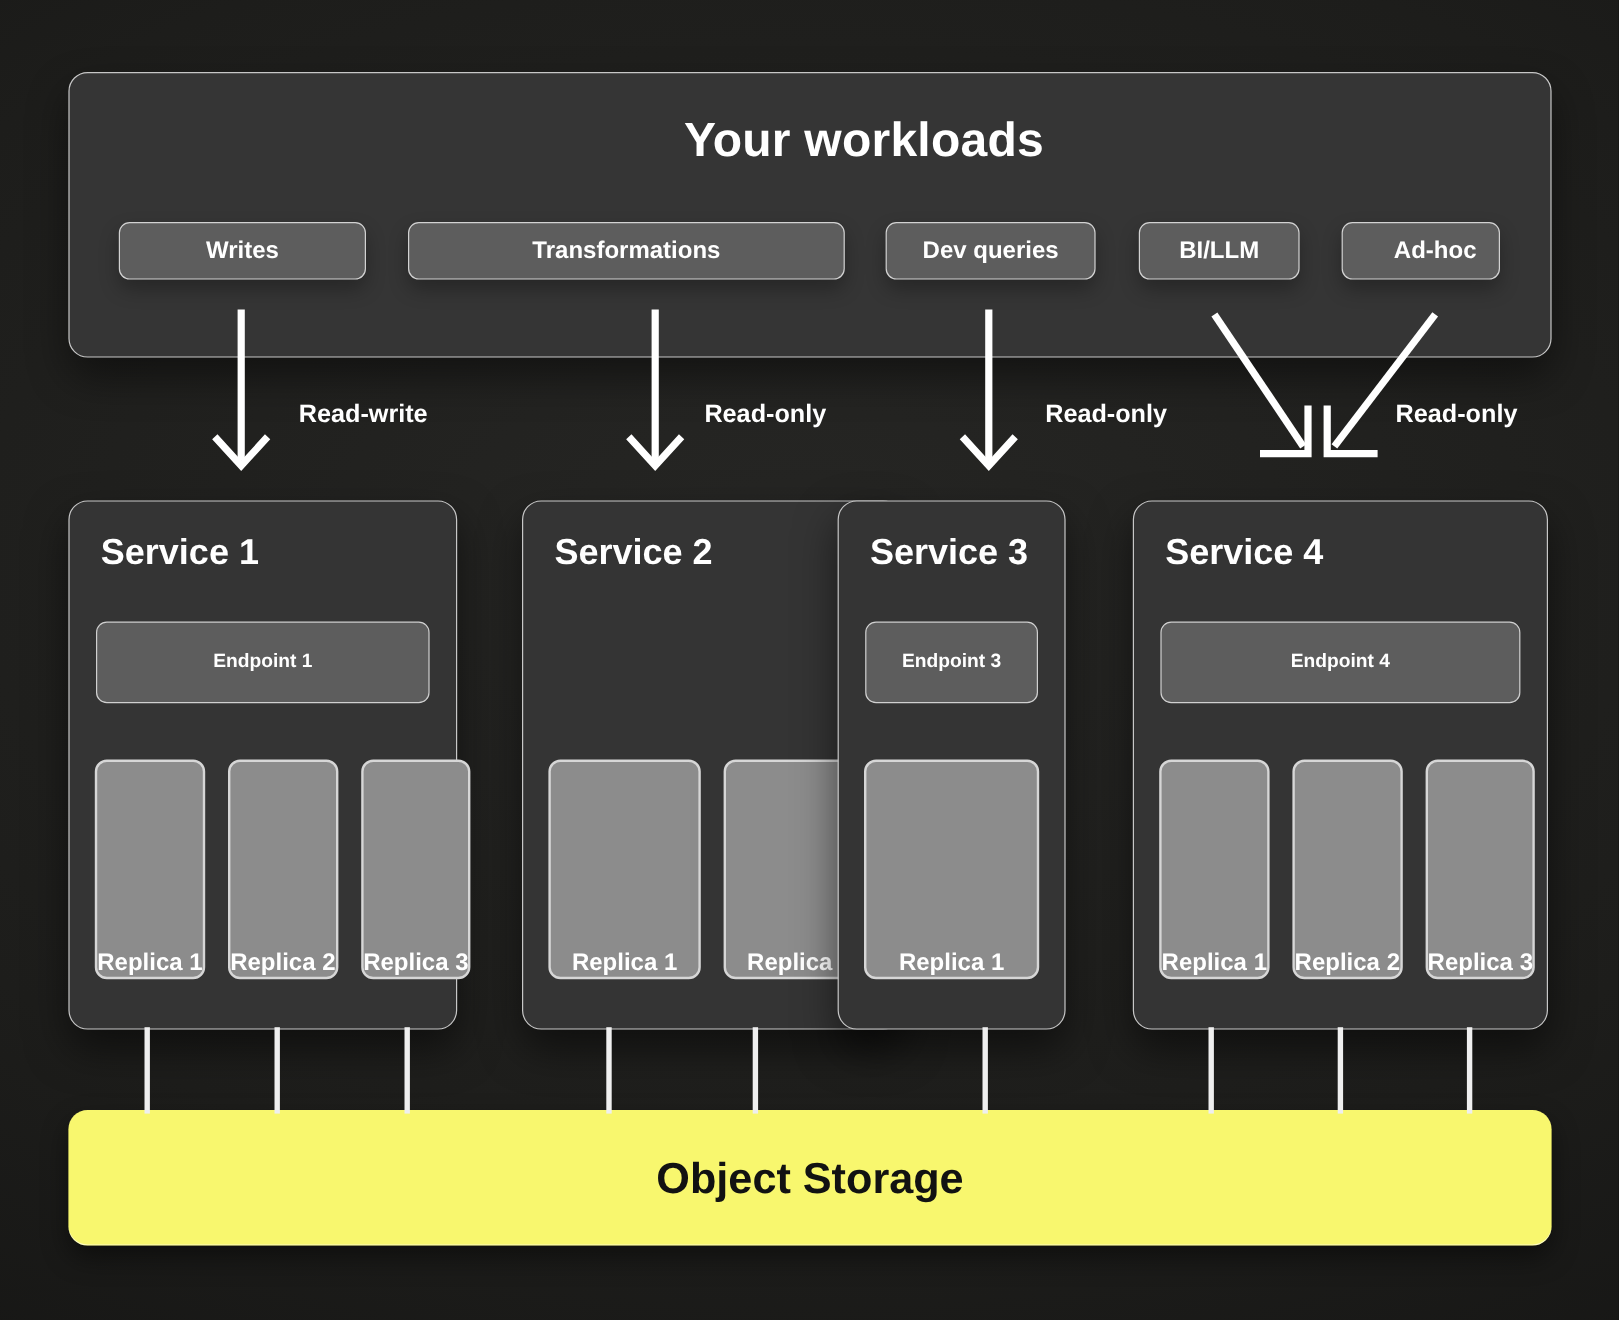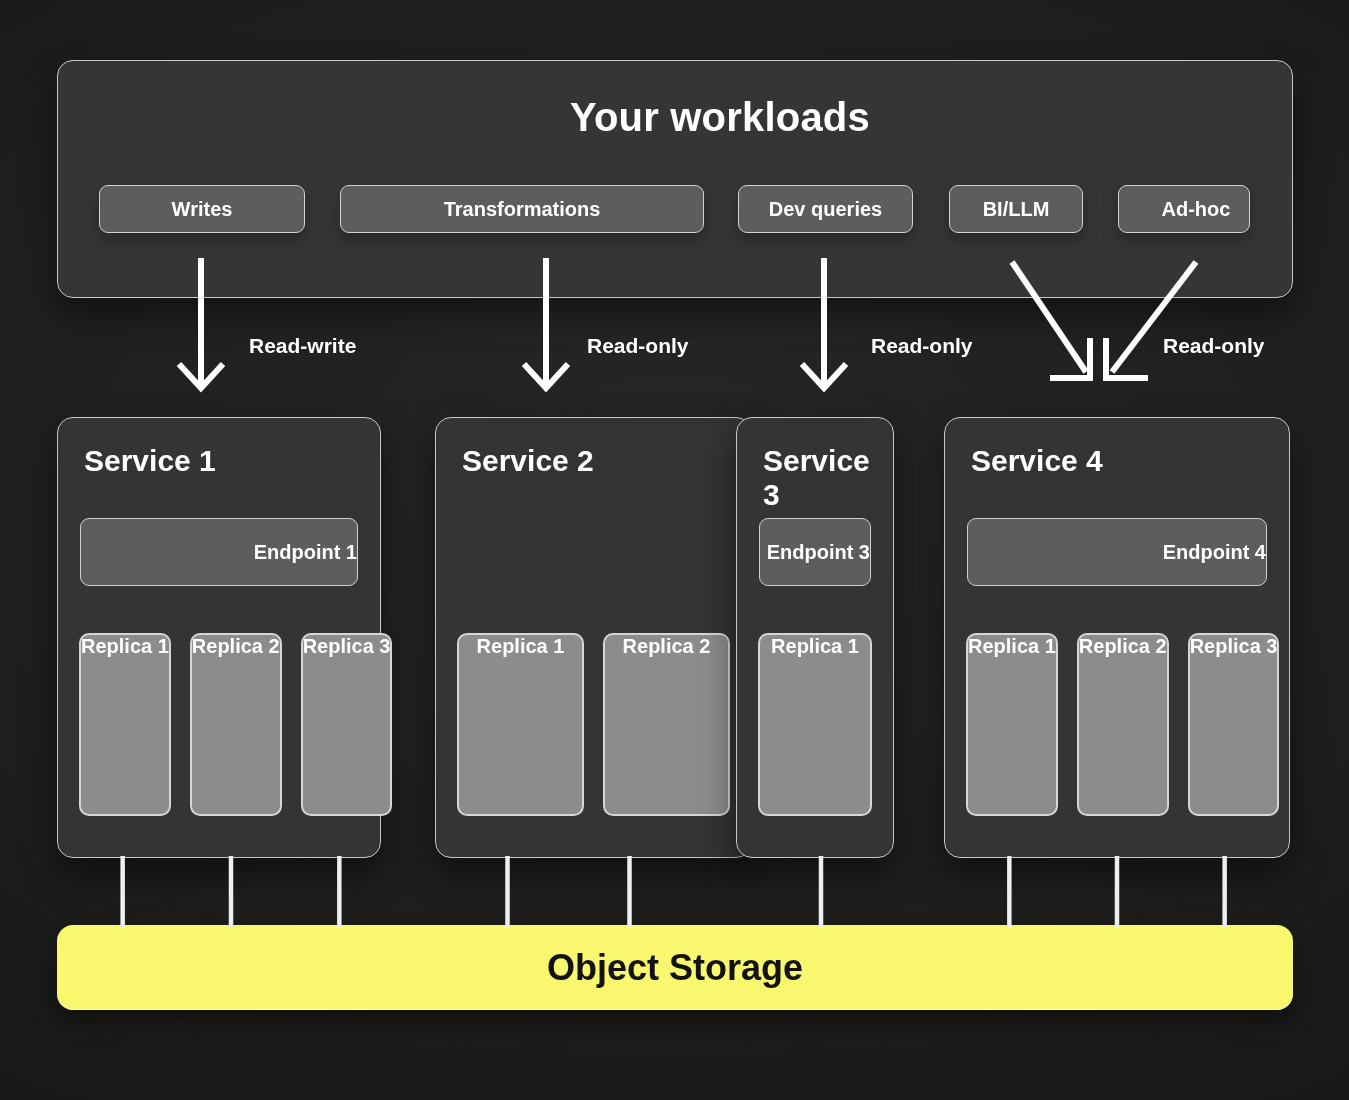--- a/index.html
+++ b/index.html
@@ -34,35 +34,35 @@
     position:absolute;top:417px;height:441px;box-sizing:border-box;
     background:#343434;border:1.5px solid #c7c7c7;border-radius:16px;
     box-shadow:0 16px 34px rgba(0,0,0,.5);
   }
   .service-title{
     position:absolute;left:26px;top:26px;color:#fff;font-size:30px;font-weight:700;
   }
   .endpoint{
     position:absolute;left:22px;right:22px;top:100px;height:68px;box-sizing:border-box;
     background:var(--node,#5d5d5d);border:1.5px solid #d0d0d0;border-radius:9px;
-    display:flex;align-items:center;justify-content:flex-end;
-    color:#fff;font-size:20px;font-weight:600;
+    display:flex;align-items:center;justify-content:center;
+    color:#fff;font-size:16px;font-weight:600;
   }
   .replicas{
     position:absolute;left:21px;right:21px;top:215px;height:183px;
     display:flex;gap:19px;
   }
   .replica{
     flex:1 1 0;box-sizing:border-box;
     background:var(--replica,#8c8c8c);border:2px solid #d6d6d6;border-radius:10px;
-    display:flex;align-items:flex-start;justify-content:center;
+    display:flex;align-items:flex-end;justify-content:center;
     color:#fff;font-size:20px;font-weight:600;white-space:nowrap;
   }
   .storage{
-    position:absolute;left:57px;top:925px;width:1236px;height:85px;box-sizing:border-box;
+    position:absolute;left:57px;top:925px;width:1236px;height:113px;box-sizing:border-box;
     background:var(--storage,#f8f76e);border-radius:16px;
     display:flex;align-items:center;justify-content:center;
     box-shadow:0 10px 22px rgba(0,0,0,.45), inset 0 -1px 0 rgba(255,255,255,.6);
   }
   .storage-label{color:#121212;font-size:36px;font-weight:700;}
   #overlay{position:absolute;left:0;top:0;width:1349px;height:1100px;pointer-events:none;}
 </style>
 </head>
 <body>
 
@@ -109,21 +109,21 @@
       <div class="service-title">Service 2</div>
       <div class="replicas">
         <div class="replica">
           <span>Replica 1</span>
         </div>
         <div class="replica">
           <span>Replica 2</span>
         </div>
       </div>
     </section>
-    <section class="service" style="left: 736px; width: 158px;">
+    <section class="service" style="left: 698px; width: 190px;">
       <div class="service-title">Service 3</div>
       <div class="endpoint">
         <span>Endpoint 3</span>
       </div>
       <div class="replicas">
         <div class="replica">
           <span>Replica 1</span>
         </div>
       </div>
     </section>

